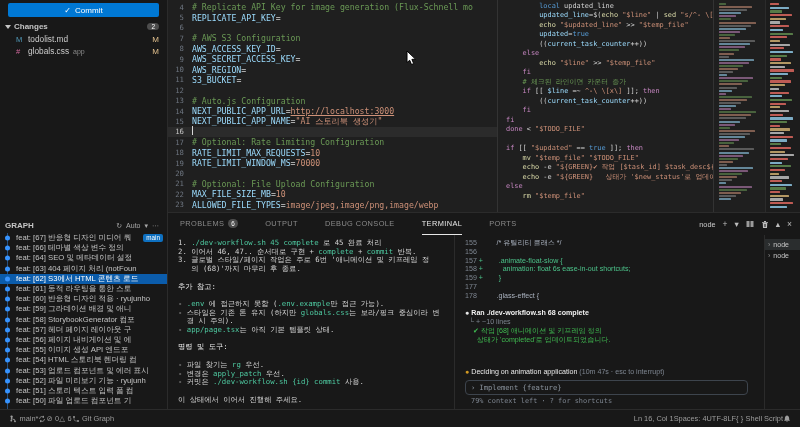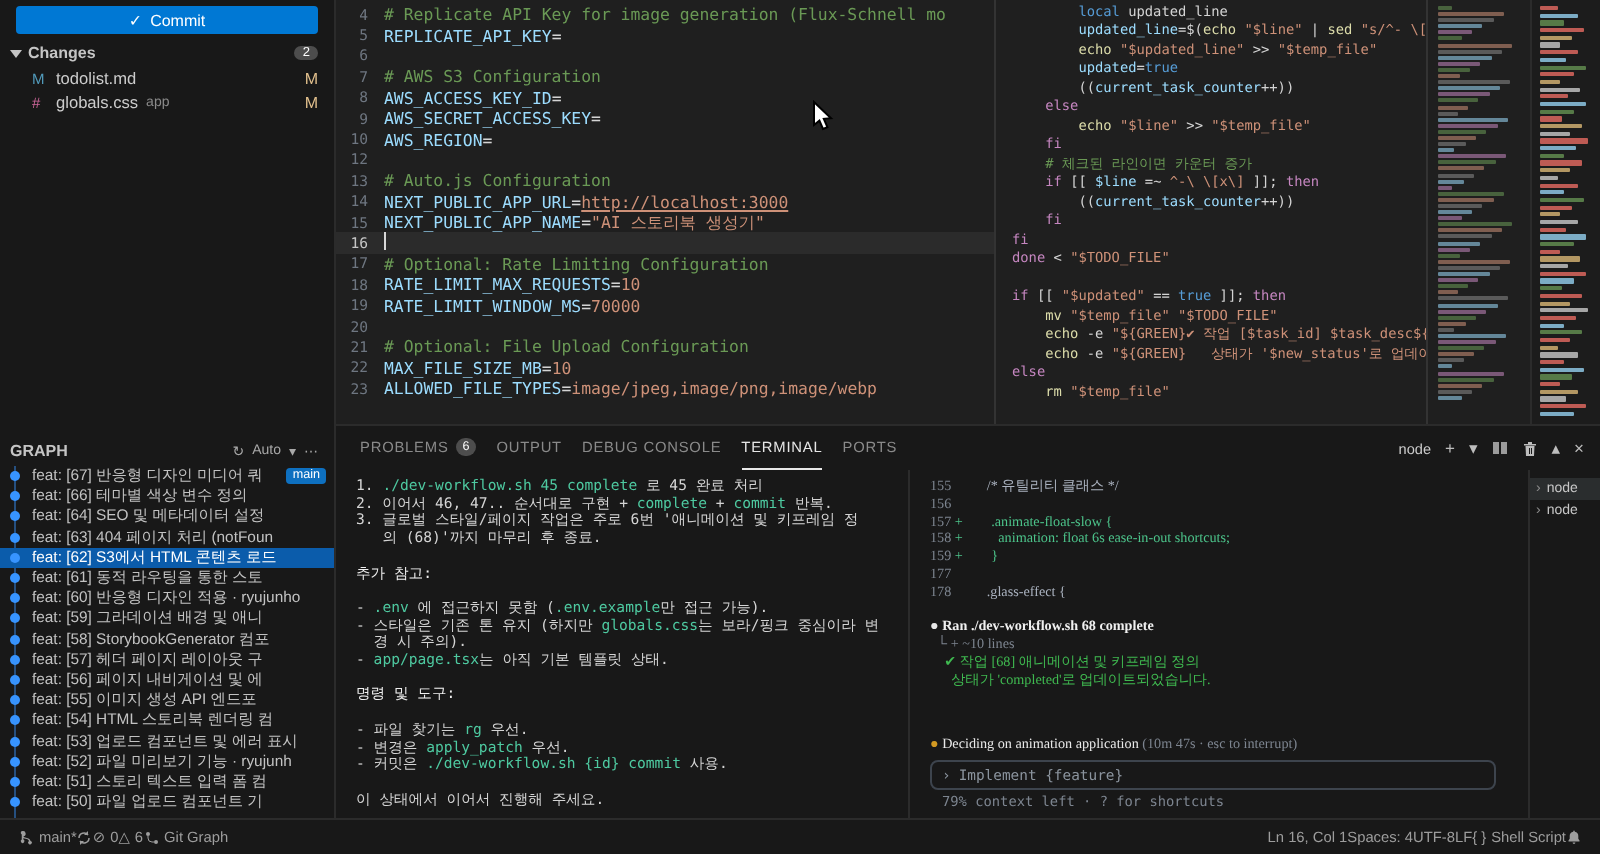--- a/index.html
+++ b/index.html
@@ -61,37 +61,37 @@
   .minimap{width:52px;flex:none;background:#1f1f1f;border-right:1px solid #2b2b2b;
     padding:3px 5px;overflow:hidden}
   .mmb{height:2px;margin-bottom:1.1px;border-radius:.5px}
   .strip{flex:1;background:#1c1c1c;padding:3px 4px;overflow:hidden}
   .stb{height:2.2px;margin-bottom:1.5px;border-radius:.5px}
 
   
   .panel{height:197px;flex:none;border-top:1px solid #2b2b2b;background:#181818;
     display:flex;flex-direction:column}
   .panel-tabs{height:22px;flex:none;display:flex;align-items:center;padding:0 8px 0 12px}
-  #tabs{display:flex;gap:10px;height:100%;align-items:flex-start}
+  #tabs{display:flex;gap:27px;height:100%;align-items:flex-start}
   .ptab{display:flex;align-items:center;gap:4px;font-size:7.4px;letter-spacing:.4px;color:#8a8a8a;
     height:100%;border-bottom:1px solid transparent;cursor:pointer}
   .ptab.act{color:#e7e7e7;border-bottom-color:#e7e7e7}
   .tbadge{background:#4d4d4d;border-radius:6px;padding:0 3px;font-size:6.3px;color:#fff;line-height:9px}
   .panel-actions{margin-left:auto;display:flex;align-items:center;gap:7px;color:#bdbdbd;font-size:8.5px}
   .prof{font-size:7.3px;color:#ccc;cursor:pointer}
   .pa-icon{cursor:pointer;display:flex;align-items:center}
   .panel-body{flex:1;display:flex;min-height:0}
   .term-left{width:286px;flex:none;padding:4px 4px 0 10px;overflow:hidden}
   .tl-line{font-family:"DejaVu Sans Mono",monospace;font-size:7.3px;line-height:8.7px;
     white-space:pre-wrap;color:#c8c8c8}
   .c-code{color:#4ec9a0}
   .c-b{color:#efefef;font-weight:normal}
   .term-right{flex:1;border-left:1px solid #2b2b2b;padding:4px 6px 4px 10px;overflow:hidden;
     display:flex;flex-direction:column;min-width:0}
-  .tr-line{font-family:Liberation Serif, serif;font-size:7.1px;line-height:8.8px;
+  .tr-line{font-family:Liberation Sans, sans-serif;font-size:7.1px;line-height:8.8px;
     white-space:pre;color:#c8c8c8}
   .c-dim{color:#7d8590}.c-ctx{color:#aab2bf}.c-add{color:#4cc38a}.c-grn{color:#3fb950}
   .c-wht{color:#e8e8e8}.c-bold{color:#f0f0f0;font-weight:bold}.c-org{color:#d29922}
   .tr-spacer{flex:1}
   .prompt-box{margin:3px 10px 2px 0;border:1px solid #3d444d;border-radius:4px;padding:2px 5px;
     font-family:"DejaVu Sans Mono",monospace;font-size:7.2px;color:#8b949e;display:flex;gap:4px}
   .tr-footer{margin-top:0;font-family:"DejaVu Sans Mono",monospace;font-size:6.9px;
     color:#7d8590;padding-left:6px}
   .term-list{width:36px;flex:none;border-left:1px solid #2b2b2b;padding-top:4px}
   .tli{display:flex;align-items:center;gap:3px;font-size:7px;color:#c8c8c8;height:11px;
@@ -226,20 +226,21 @@
       <div class="editors">
         <div class="editor env">
           <div id="env-code">
               <div class="code-line"><span class="gut">4</span><span class="code"><span class="c-cmt"># Replicate API Key for image generation (Flux-Schnell mo</span></span></div>
               <div class="code-line"><span class="gut">5</span><span class="code"><span class="c-key">REPLICATE_API_KEY</span><span class="c-op">=</span></span></div>
               <div class="code-line"><span class="gut">6</span><span class="code"></span></div>
               <div class="code-line"><span class="gut">7</span><span class="code"><span class="c-cmt"># AWS S3 Configuration</span></span></div>
               <div class="code-line"><span class="gut">8</span><span class="code"><span class="c-key">AWS_ACCESS_KEY_ID</span><span class="c-op">=</span></span></div>
               <div class="code-line"><span class="gut">9</span><span class="code"><span class="c-key">AWS_SECRET_ACCESS_KEY</span><span class="c-op">=</span></span></div>
               <div class="code-line"><span class="gut">10</span><span class="code"><span class="c-key">AWS_REGION</span><span class="c-op">=</span></span></div>
+              <div class="code-line"><span class="gut">11</span><span class="code"><span class="c-key">S3_BUCKET</span><span class="c-op">=</span></span></div>
               <div class="code-line"><span class="gut">12</span><span class="code"></span></div>
               <div class="code-line"><span class="gut">13</span><span class="code"><span class="c-cmt"># Auto.js Configuration</span></span></div>
               <div class="code-line"><span class="gut">14</span><span class="code"><span class="c-key">NEXT_PUBLIC_APP_URL</span><span class="c-op">=</span><span class="c-str u">http://localhost:3000</span></span></div>
               <div class="code-line"><span class="gut">15</span><span class="code"><span class="c-key">NEXT_PUBLIC_APP_NAME</span><span class="c-op">=</span><span class="c-str">"AI 스토리북 생성기"</span></span></div>
               <div class="code-line cur"><span class="gut">16</span><span class="code"><span class="caret"></span></span></div>
               <div class="code-line"><span class="gut">17</span><span class="code"><span class="c-cmt"># Optional: Rate Limiting Configuration</span></span></div>
               <div class="code-line"><span class="gut">18</span><span class="code"><span class="c-key">RATE_LIMIT_MAX_REQUESTS</span><span class="c-op">=</span><span class="c-str">10</span></span></div>
               <div class="code-line"><span class="gut">19</span><span class="code"><span class="c-key">RATE_LIMIT_WINDOW_MS</span><span class="c-op">=</span><span class="c-str">70000</span></span></div>
               <div class="code-line"><span class="gut">20</span><span class="code"></span></div>
               <div class="code-line"><span class="gut">21</span><span class="code"><span class="c-cmt"># Optional: File Upload Configuration</span></span></div>

